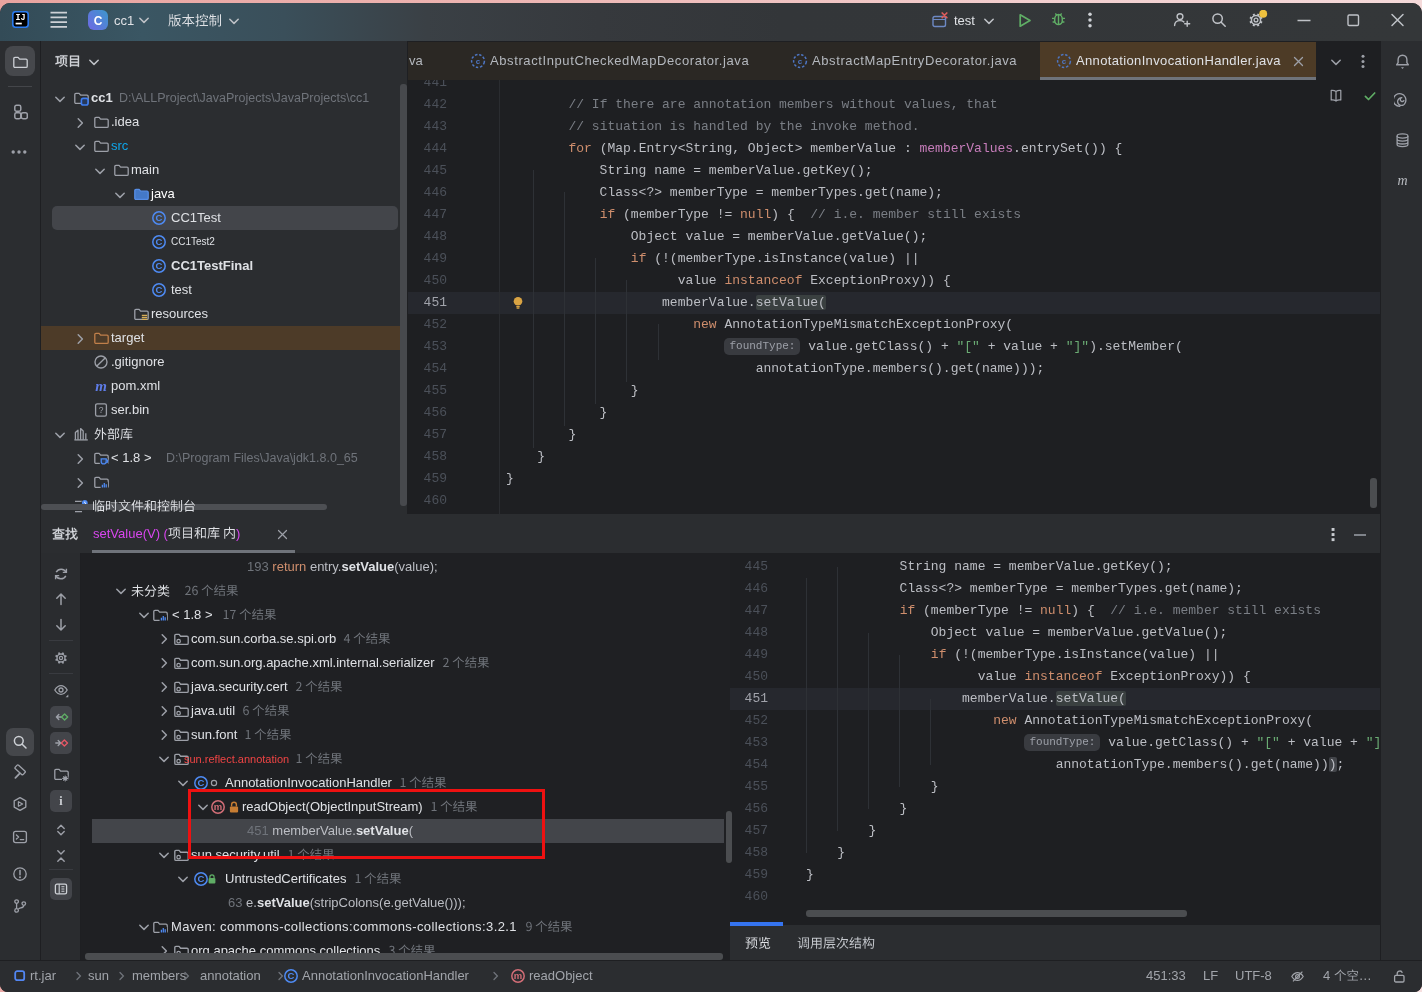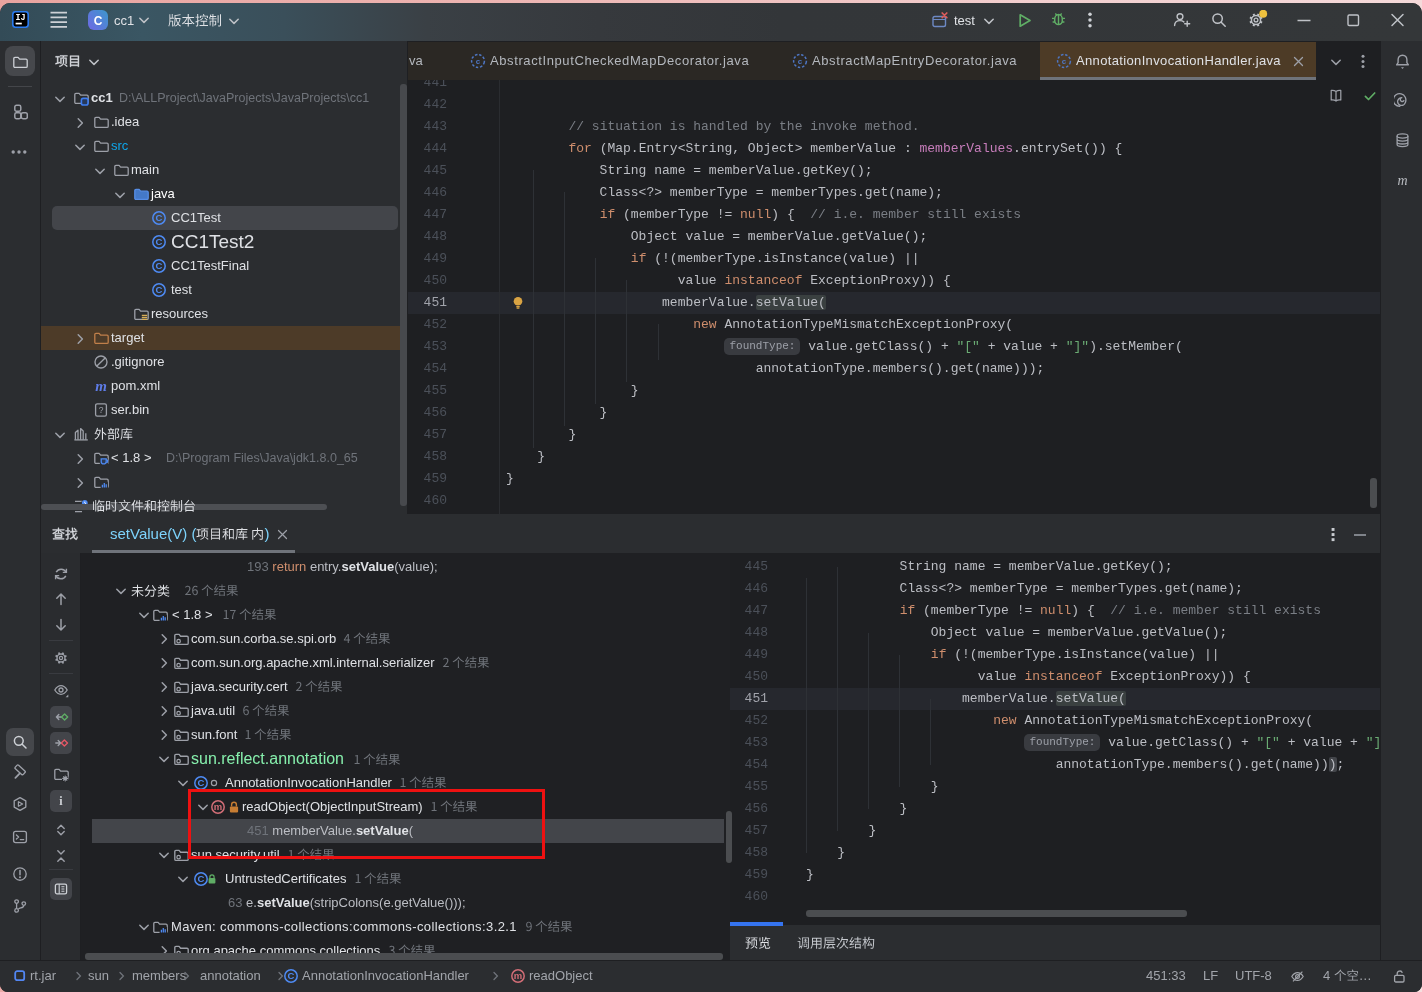--- a/index.html
+++ b/index.html
@@ -178,26 +178,26 @@
       <div class="ab" style="left:151px;top:182px;font-size:13px;line-height:24px;white-space:pre;color:#ffffff;font-weight:normal;">java</div>
       <svg class="ab" style="left:151px;top:210px;" width="16" height="16" viewBox="0 0 16 16">
         <circle cx="8" cy="8" r="6.2" fill="none" stroke="#4e8af2" stroke-width="1.5"></circle>
         <text x="8" y="11" font-family="Liberation Sans" font-size="9.5" font-weight="bold" fill="#4e8af2" text-anchor="middle">C</text>
       </svg>
       <div class="ab" style="left:171px;top:206px;font-size:13px;line-height:24px;white-space:pre;color:#dfe1e5;font-weight:normal;">CC1Test</div>
       <svg class="ab" style="left:151px;top:234px;" width="16" height="16" viewBox="0 0 16 16">
         <circle cx="8" cy="8" r="6.2" fill="none" stroke="#4e8af2" stroke-width="1.5"></circle>
         <text x="8" y="11" font-family="Liberation Sans" font-size="9.5" font-weight="bold" fill="#4e8af2" text-anchor="middle">C</text>
       </svg>
-      <div class="ab" style="left:171px;top:230px;font-size:19px;line-height:24px;white-space:pre;color:#dfe1e5;font-weight:normal;">CC1Test2</div>
+      <div class="ab" style="left:171px;top:230px;font-size:10px;line-height:24px;white-space:pre;color:#dfe1e5;font-weight:normal;">CC1Test2</div>
       <svg class="ab" style="left:151px;top:258px;" width="16" height="16" viewBox="0 0 16 16">
         <circle cx="8" cy="8" r="6.2" fill="none" stroke="#4e8af2" stroke-width="1.5"></circle>
         <text x="8" y="11" font-family="Liberation Sans" font-size="9.5" font-weight="bold" fill="#4e8af2" text-anchor="middle">C</text>
       </svg>
-      <div class="ab" style="left:171px;top:254px;font-size:13px;line-height:24px;white-space:pre;color:#dfe1e5;font-weight:normal;text-align:right;">CC1TestFinal</div>
+      <div class="ab" style="left:171px;top:254px;font-size:13px;line-height:24px;white-space:pre;color:#dfe1e5;font-weight:bold;text-align:right;">CC1TestFinal</div>
       <svg class="ab" style="left:151px;top:282px;" width="16" height="16" viewBox="0 0 16 16">
         <circle cx="8" cy="8" r="6.2" fill="none" stroke="#4e8af2" stroke-width="1.5"></circle>
         <text x="8" y="11" font-family="Liberation Sans" font-size="9.5" font-weight="bold" fill="#4e8af2" text-anchor="middle">C</text>
       </svg>
       <div class="ab" style="left:171px;top:278px;font-size:13px;line-height:24px;white-space:pre;color:#dfe1e5;font-weight:normal;">test</div>
       <svg class="ab" style="left:133px;top:306px;" width="16" height="16" viewBox="0 0 16 16">
         <path d="M1.8 4.6 c0-.7.5-1.2 1.2-1.2 h3.1 l1.5 1.8 h6.4 c.7 0 1.2.5 1.2 1.2 v5.8 c0 .7-.5 1.2-1.2 1.2 H3 c-.7 0-1.2-.5-1.2-1.2 z" fill="none" stroke="#9da0a8" stroke-width="1.3" stroke-linejoin="round"></path>
         <path d="M8.8 9.4 h5.4 M8.8 11.4 h5.4 M8.8 13.4 h5.4" stroke="#d6ae58" stroke-width="1.2"></path>
       </svg>
       <div class="ab" style="left:151px;top:302px;font-size:13px;line-height:24px;white-space:pre;color:#dfe1e5;font-weight:normal;">resources</div>
@@ -304,20 +304,21 @@
         <div class="ab" style="left:187px;top:178px;width:1px;height:146px;background:#2e3136"></div>
         <div class="ab" style="left:218px;top:200px;width:1px;height:102px;background:#2e3136"></div>
         <div class="ab" style="left:250px;top:244px;width:1px;height:36px;background:#2e3136"></div>
         <svg class="ab" style="left:102px;top:215px" width="16" height="16" viewBox="0 0 16 16">
           <circle cx="8" cy="6.3" r="4.3" fill="#d9a343"></circle>
           <path d="M6.3 11.6 h3.4 M6.6 13.2 h2.8" stroke="#d9a343" stroke-width="1.3"></path>
         </svg>
         <div class="ab" style="left:0;top:-8px;width:39px;text-align:right;font-family:'Liberation Mono',monospace;font-size:13px;line-height:22px;color:#4b5059">441</div>
         <div class="ab" style="left:98px;top:-8px"></div>
         <div class="ab" style="left:0;top:14px;width:39px;text-align:right;font-family:'Liberation Mono',monospace;font-size:13px;line-height:22px;color:#4b5059">442</div>
+        <div class="ab" style="left:98px;top:14px"><span class="mono" style="display:inline-block">        <span class="cm">// If there are annotation members without values, that</span></span></div>
         <div class="ab" style="left:0;top:36px;width:39px;text-align:right;font-family:'Liberation Mono',monospace;font-size:13px;line-height:22px;color:#4b5059">443</div>
         <div class="ab" style="left:98px;top:36px"><span class="mono" style="display:inline-block">        <span class="cm">// situation is handled by the invoke method.</span></span></div>
         <div class="ab" style="left:0;top:58px;width:39px;text-align:right;font-family:'Liberation Mono',monospace;font-size:13px;line-height:22px;color:#4b5059">444</div>
         <div class="ab" style="left:98px;top:58px"><span class="mono" style="display:inline-block">        <span class="k">for</span> (Map.Entry&lt;String, Object&gt; memberValue : <span class="fl">memberValues</span>.entrySet()) {</span></div>
         <div class="ab" style="left:0;top:80px;width:39px;text-align:right;font-family:'Liberation Mono',monospace;font-size:13px;line-height:22px;color:#4b5059">445</div>
         <div class="ab" style="left:98px;top:80px"><span class="mono" style="display:inline-block">            String name = memberValue.getKey();</span></div>
         <div class="ab" style="left:0;top:102px;width:39px;text-align:right;font-family:'Liberation Mono',monospace;font-size:13px;line-height:22px;color:#4b5059">446</div>
         <div class="ab" style="left:98px;top:102px"><span class="mono" style="display:inline-block">            Class&lt;?&gt; memberType = memberTypes.get(name);</span></div>
         <div class="ab" style="left:0;top:124px;width:39px;text-align:right;font-family:'Liberation Mono',monospace;font-size:13px;line-height:22px;color:#4b5059">447</div>
         <div class="ab" style="left:98px;top:124px"><span class="mono" style="display:inline-block">            <span class="k">if</span> (memberType != <span class="k">null</span>) {  <span class="cm">// i.e. member still exists</span></span></div>
@@ -352,21 +353,21 @@
           <path d="M8 3.4 C6.6 2.4 5 2.2 3.2 2.4 V12 c1.8-.2 3.4 0 4.8 1 1.4-1 3-1.2 4.8-1 V2.4 C11 2.2 9.4 2.4 8 3.4 z M8 3.4 V13" fill="none" stroke="#9da0a8" stroke-width="1.25" stroke-linejoin="round"></path>
         </svg>
         <svg class="ab" style="left:954px;top:8px" width="16" height="16" viewBox="0 0 16 16">
           <path d="M3.4 8.4 l3.1 3.1 L12.7 5" fill="none" stroke="#5fad65" stroke-width="1.7" stroke-linecap="round" stroke-linejoin="round"></path>
         </svg>
       </div>
       <div class="ab" style="left:41px;top:514px;width:1339px;height:39px;background:#2b2d30"></div>
       <svg class="ab" style="left:52px;top:525.2px" width="26" height="19" viewBox="0 -13.65 26.00 18.85">
         <path d="M3.8 -2.8H9.1V-1.7H3.8ZM3.8 -4.6H9.1V-3.5H3.8ZM2.9 -5.3V-1.0H10.1V-5.3ZM1.0 -0.3V0.6H12.1V-0.3ZM6.0 -10.9V-9.3H0.7V-8.4H4.9C3.8 -7.2 2.1 -6.1 0.5 -5.5C0.7 -5.3 1.0 -5.0 1.1 -4.7C2.9 -5.4 4.8 -6.8 6.0 -8.3V-5.7H6.9V-8.4C8.1 -6.9 10.1 -5.5 11.9 -4.8C12.0 -5.1 12.3 -5.5 12.5 -5.6C10.9 -6.1 9.1 -7.2 8.0 -8.4H12.3V-9.3H6.9V-10.9Z M21.8 -10.1C22.4 -9.6 23.2 -8.7 23.5 -8.2L24.3 -8.7C24.0 -9.3 23.2 -10.1 22.5 -10.6ZM15.5 -10.9V-8.3H13.6V-7.4H15.5V-4.6C14.7 -4.4 14.0 -4.2 13.4 -4.0L13.7 -3.1L15.5 -3.6V-0.2C15.5 -0.0 15.4 0.0 15.2 0.1C15.0 0.1 14.5 0.1 13.9 0.0C14.0 0.3 14.1 0.7 14.2 0.9C15.1 0.9 15.6 0.9 15.9 0.8C16.3 0.6 16.4 0.4 16.4 -0.2V-3.9L18.1 -4.4L18.0 -5.3L16.4 -4.8V-7.4H18.0V-8.3H16.4V-10.9ZM23.8 -6.0C23.3 -5.1 22.7 -4.1 21.9 -3.2C21.6 -4.2 21.4 -5.3 21.2 -6.6L25.2 -7.1L25.1 -8.0L21.1 -7.6C21.0 -8.6 20.9 -9.7 20.9 -10.9H19.9C20.0 -9.7 20.0 -8.5 20.1 -7.4L18.1 -7.2L18.3 -6.3L20.3 -6.5C20.4 -4.9 20.7 -3.5 21.1 -2.4C20.1 -1.4 19.0 -0.7 17.8 -0.2C18.0 0.0 18.4 0.3 18.5 0.6C19.6 0.1 20.6 -0.6 21.5 -1.4C22.1 0.0 23.0 0.9 24.2 1.0C24.8 1.0 25.3 0.4 25.6 -1.8C25.4 -1.8 25.0 -2.1 24.8 -2.3C24.7 -0.8 24.5 -0.1 24.1 -0.2C23.4 -0.2 22.8 -1.0 22.3 -2.2C23.2 -3.2 24.0 -4.4 24.6 -5.6Z" fill="#dfe1e5" stroke="#dfe1e5" stroke-width="0.4"></path>
       </svg>
-      <div class="ab" style="left:110px;top:522px;font-size:15px;line-height:24px;white-space:pre;color:#7dd3fc">setValue(V) (<svg style="vertical-align:-5.2px" width="68" height="19" viewBox="0 -13.65 67.91 18.85">
+      <div class="ab" style="left:93px;top:522px;font-size:13px;line-height:24px;white-space:pre;color:#d946ef">setValue(V) (<svg style="vertical-align:-5.2px" width="68" height="19" viewBox="0 -13.65 67.91 18.85">
           <path d="M8.0 -6.5V-3.8C8.0 -2.4 7.7 -0.7 4.1 0.2C4.4 0.4 4.6 0.8 4.8 1.0C8.4 -0.2 9.0 -2.1 9.0 -3.8V-6.5ZM9.0 -1.2C10.0 -0.5 11.2 0.4 11.8 1.0L12.5 0.3C11.9 -0.3 10.6 -1.2 9.6 -1.8ZM0.4 -2.4 0.6 -1.4C1.8 -1.8 3.4 -2.3 4.9 -2.8L4.8 -3.7L3.2 -3.2V-8.4H4.7V-9.4H0.6V-8.4H2.2V-2.9ZM5.4 -8.1V-2.0H6.4V-7.2H10.6V-2.0H11.6V-8.1H8.5C8.7 -8.5 8.9 -9.0 9.1 -9.5H12.4V-10.3H5.0V-9.5H8.0C7.8 -9.0 7.7 -8.5 7.5 -8.1Z M16.0 -6.1H22.9V-4.0H16.0ZM16.0 -7.0V-9.2H22.9V-7.0ZM16.0 -3.0H22.9V-0.9H16.0ZM15.1 -10.1V1.0H16.0V0.1H22.9V1.0H23.9V-10.1Z M32.9 -9.7V0.5H33.9V-0.6H36.8V0.4H37.7V-9.7ZM33.9 -1.5V-8.8H36.8V-1.5ZM31.7 -10.8C30.6 -10.3 28.5 -9.9 26.8 -9.7C26.9 -9.5 27.0 -9.2 27.1 -8.9C27.7 -9.0 28.5 -9.1 29.2 -9.2V-7.1H26.6V-6.2H29.0C28.4 -4.5 27.3 -2.7 26.3 -1.7C26.5 -1.5 26.8 -1.1 26.9 -0.8C27.7 -1.7 28.6 -3.2 29.2 -4.8V1.0H30.2V-4.7C30.7 -4.0 31.5 -3.0 31.8 -2.5L32.4 -3.3C32.0 -3.7 30.7 -5.3 30.2 -5.8V-6.2H32.4V-7.1H30.2V-9.4C31.0 -9.6 31.7 -9.8 32.4 -10.0Z M43.2 -3.2C43.3 -3.3 43.8 -3.4 44.4 -3.4H46.7V-1.9H42.0V-1.0H46.7V1.0H47.7V-1.0H51.4V-1.9H47.7V-3.4H50.5V-4.3H47.7V-5.6H46.7V-4.3H44.2C44.6 -4.8 45.0 -5.5 45.4 -6.3H50.9V-7.1H45.9L46.3 -8.1L45.3 -8.4C45.1 -8.0 45.0 -7.6 44.8 -7.1H42.4V-6.3H44.4C44.0 -5.6 43.7 -5.1 43.6 -4.9C43.3 -4.5 43.1 -4.2 42.9 -4.1C43.0 -3.9 43.2 -3.4 43.2 -3.2ZM45.1 -10.7C45.3 -10.4 45.5 -10.0 45.7 -9.6H40.6V-5.8C40.6 -4.0 40.5 -1.3 39.4 0.5C39.6 0.7 40.1 0.9 40.2 1.1C41.4 -0.9 41.5 -3.8 41.5 -5.8V-8.7H51.4V-9.6H46.8C46.6 -10.0 46.3 -10.5 46.0 -10.9Z M56.2 -8.7V1.1H57.2V-7.7H60.9C60.9 -6.0 60.4 -3.9 57.5 -2.3C57.7 -2.2 58.1 -1.8 58.2 -1.6C60.0 -2.6 60.9 -3.8 61.4 -5.1C62.6 -4.0 63.9 -2.6 64.6 -1.8L65.4 -2.4C64.6 -3.4 63.0 -4.9 61.7 -6.0C61.8 -6.6 61.9 -7.2 61.9 -7.7H65.7V-0.3C65.7 -0.0 65.6 0.1 65.4 0.1C65.1 0.1 64.2 0.1 63.3 0.0C63.4 0.3 63.6 0.8 63.6 1.0C64.8 1.0 65.6 1.0 66.1 0.9C66.5 0.7 66.7 0.4 66.7 -0.2V-8.7H61.9V-10.9H60.9V-8.7Z" fill="#dfe1e5"></path>
         </svg>)</div>
       <svg class="ab" style="left:276px;top:528px;" width="13" height="13" viewBox="0 0 13 13">
         <path d="M2.5 2.5 l8 8 M10.5 2.5 l-8 8" stroke="#9da0a8" stroke-width="1.2" stroke-linecap="round"></path>
       </svg>
       <div class="ab" style="left:92px;top:550px;width:203px;height:3px;background:#6f737a"></div>
       <svg class="ab" style="left:1328px;top:526px;" width="10" height="18" viewBox="0 0 10 18">
         <rect x="3.6" y="2.0" width="2.9" height="2.9" fill="#c8cbd0"></rect>
         <rect x="3.6" y="7.1" width="2.9" height="2.9" fill="#c8cbd0"></rect>
         <rect x="3.6" y="12.2" width="2.9" height="2.9" fill="#c8cbd0"></rect>
@@ -504,21 +505,21 @@
       <div class="ab" style="left:191px;top:723px;font-size:13px;line-height:24px;white-space:pre;color:#dfe1e5">sun.font  <svg style="vertical-align:-5.1px" width="48" height="18" viewBox="0 -13.33 47.99 18.41">
           <path d="M1.1 0.0H6.2V-1.0H4.4V-9.3H3.5C3.0 -9.0 2.4 -8.8 1.5 -8.6V-7.9H3.2V-1.0H1.1Z M15.7 -6.9V1.0H16.7V-6.9ZM16.3 -10.7C15.0 -8.6 12.7 -6.7 10.3 -5.7C10.6 -5.4 10.9 -5.1 11.0 -4.8C13.0 -5.7 14.9 -7.2 16.3 -9.0C17.9 -7.0 19.6 -5.8 21.5 -4.8C21.7 -5.1 21.9 -5.4 22.2 -5.6C20.2 -6.6 18.4 -7.8 16.8 -9.7L17.2 -10.3Z M23.0 -0.7 23.2 0.3C24.5 0.0 26.1 -0.3 27.7 -0.7L27.7 -1.6C26.0 -1.2 24.2 -0.9 23.0 -0.7ZM23.3 -5.4C23.5 -5.5 23.8 -5.6 25.4 -5.8C24.9 -5.0 24.3 -4.3 24.1 -4.1C23.7 -3.6 23.4 -3.3 23.1 -3.3C23.2 -3.0 23.3 -2.5 23.4 -2.3C23.7 -2.5 24.2 -2.6 27.7 -3.3C27.7 -3.5 27.6 -3.8 27.6 -4.1L24.8 -3.6C25.8 -4.7 26.8 -6.1 27.7 -7.5L26.8 -8.0C26.6 -7.5 26.3 -7.1 26.0 -6.6L24.3 -6.5C25.1 -7.5 25.8 -8.9 26.4 -10.2L25.4 -10.6C24.9 -9.1 24.0 -7.5 23.7 -7.1C23.4 -6.7 23.2 -6.4 23.0 -6.4C23.1 -6.1 23.3 -5.6 23.3 -5.4ZM30.7 -10.7V-9.0H27.8V-8.1H30.7V-6.1H28.1V-5.2H34.4V-6.1H31.7V-8.1H34.6V-9.0H31.7V-10.7ZM28.4 -3.9V1.0H29.3V0.5H33.1V1.0H34.0V-3.9ZM29.3 -0.4V-3.0H33.1V-0.4Z M37.3 -10.1V-5.0H41.1V-3.9H36.1V-3.0H40.4C39.2 -1.8 37.4 -0.7 35.8 -0.2C36.0 0.0 36.3 0.4 36.4 0.6C38.1 -0.0 39.9 -1.2 41.1 -2.6V1.0H42.2V-2.7C43.4 -1.3 45.3 -0.1 46.9 0.5C47.0 0.3 47.3 -0.1 47.5 -0.3C45.9 -0.8 44.1 -1.9 42.9 -3.0H47.2V-3.9H42.2V-5.0H46.1V-10.1ZM38.3 -7.2H41.1V-5.8H38.3ZM42.2 -7.2H45.0V-5.8H42.2ZM38.3 -9.2H41.1V-7.9H38.3ZM42.2 -9.2H45.0V-7.9H42.2Z" fill="#6f737a"></path>
         </svg></div>
       <svg class="ab" style="left:156px;top:751px;" width="16" height="16" viewBox="0 0 16 16">
         <path d="M3.8 6.2 L8 10.4 L12.2 6.2" fill="none" stroke="#9da0a8" stroke-width="1.5" stroke-linecap="round" stroke-linejoin="round"></path>
       </svg>
       <svg class="ab" style="left:173px;top:751px;" width="16" height="16" viewBox="0 0 16 16">
         <path d="M1.8 4.6 c0-.7.5-1.2 1.2-1.2 h3.1 l1.5 1.8 h6.4 c.7 0 1.2.5 1.2 1.2 v5.8 c0 .7-.5 1.2-1.2 1.2 H3 c-.7 0-1.2-.5-1.2-1.2 z" fill="none" stroke="#9da0a8" stroke-width="1.35" stroke-linejoin="round"></path>
         <circle cx="5.6" cy="10.2" r="1.75" fill="none" stroke="#9da0a8" stroke-width="1.25"></circle>
       </svg>
-      <div class="ab" style="left:191px;top:747px;font-size:16px;line-height:24px;white-space:pre;color:#86efac">sun.reflect.annotation  <svg style="vertical-align:-5.1px" width="48" height="18" viewBox="0 -13.33 47.99 18.41">
+      <div class="ab" style="left:184px;top:747px;font-size:11px;line-height:24px;white-space:pre;color:#ef4444">sun.reflect.annotation  <svg style="vertical-align:-5.1px" width="48" height="18" viewBox="0 -13.33 47.99 18.41">
           <path d="M1.1 0.0H6.2V-1.0H4.4V-9.3H3.5C3.0 -9.0 2.4 -8.8 1.5 -8.6V-7.9H3.2V-1.0H1.1Z M15.7 -6.9V1.0H16.7V-6.9ZM16.3 -10.7C15.0 -8.6 12.7 -6.7 10.3 -5.7C10.6 -5.4 10.9 -5.1 11.0 -4.8C13.0 -5.7 14.9 -7.2 16.3 -9.0C17.9 -7.0 19.6 -5.8 21.5 -4.8C21.7 -5.1 21.9 -5.4 22.2 -5.6C20.2 -6.6 18.4 -7.8 16.8 -9.7L17.2 -10.3Z M23.0 -0.7 23.2 0.3C24.5 0.0 26.1 -0.3 27.7 -0.7L27.7 -1.6C26.0 -1.2 24.2 -0.9 23.0 -0.7ZM23.3 -5.4C23.5 -5.5 23.8 -5.6 25.4 -5.8C24.9 -5.0 24.3 -4.3 24.1 -4.1C23.7 -3.6 23.4 -3.3 23.1 -3.3C23.2 -3.0 23.3 -2.5 23.4 -2.3C23.7 -2.5 24.2 -2.6 27.7 -3.3C27.7 -3.5 27.6 -3.8 27.6 -4.1L24.8 -3.6C25.8 -4.7 26.8 -6.1 27.7 -7.5L26.8 -8.0C26.6 -7.5 26.3 -7.1 26.0 -6.6L24.3 -6.5C25.1 -7.5 25.8 -8.9 26.4 -10.2L25.4 -10.6C24.9 -9.1 24.0 -7.5 23.7 -7.1C23.4 -6.7 23.2 -6.4 23.0 -6.4C23.1 -6.1 23.3 -5.6 23.3 -5.4ZM30.7 -10.7V-9.0H27.8V-8.1H30.7V-6.1H28.1V-5.2H34.4V-6.1H31.7V-8.1H34.6V-9.0H31.7V-10.7ZM28.4 -3.9V1.0H29.3V0.5H33.1V1.0H34.0V-3.9ZM29.3 -0.4V-3.0H33.1V-0.4Z M37.3 -10.1V-5.0H41.1V-3.9H36.1V-3.0H40.4C39.2 -1.8 37.4 -0.7 35.8 -0.2C36.0 0.0 36.3 0.4 36.4 0.6C38.1 -0.0 39.9 -1.2 41.1 -2.6V1.0H42.2V-2.7C43.4 -1.3 45.3 -0.1 46.9 0.5C47.0 0.3 47.3 -0.1 47.5 -0.3C45.9 -0.8 44.1 -1.9 42.9 -3.0H47.2V-3.9H42.2V-5.0H46.1V-10.1ZM38.3 -7.2H41.1V-5.8H38.3ZM42.2 -7.2H45.0V-5.8H42.2ZM38.3 -9.2H41.1V-7.9H38.3ZM42.2 -9.2H45.0V-7.9H42.2Z" fill="#6f737a"></path>
         </svg></div>
       <svg class="ab" style="left:175px;top:775px;" width="16" height="16" viewBox="0 0 16 16">
         <path d="M3.8 6.2 L8 10.4 L12.2 6.2" fill="none" stroke="#9da0a8" stroke-width="1.5" stroke-linecap="round" stroke-linejoin="round"></path>
       </svg>
       <svg class="ab" style="left:193px;top:775px;" width="16" height="16" viewBox="0 0 16 16">
         <circle cx="8" cy="8" r="6.2" fill="none" stroke="#4e8af2" stroke-width="1.5"></circle>
         <text x="8" y="11" font-family="Liberation Sans" font-size="9.5" font-weight="bold" fill="#4e8af2" text-anchor="middle">C</text>
       </svg>
       <svg class="ab" style="left:206px;top:775px;" width="16" height="16" viewBox="0 0 16 16">

